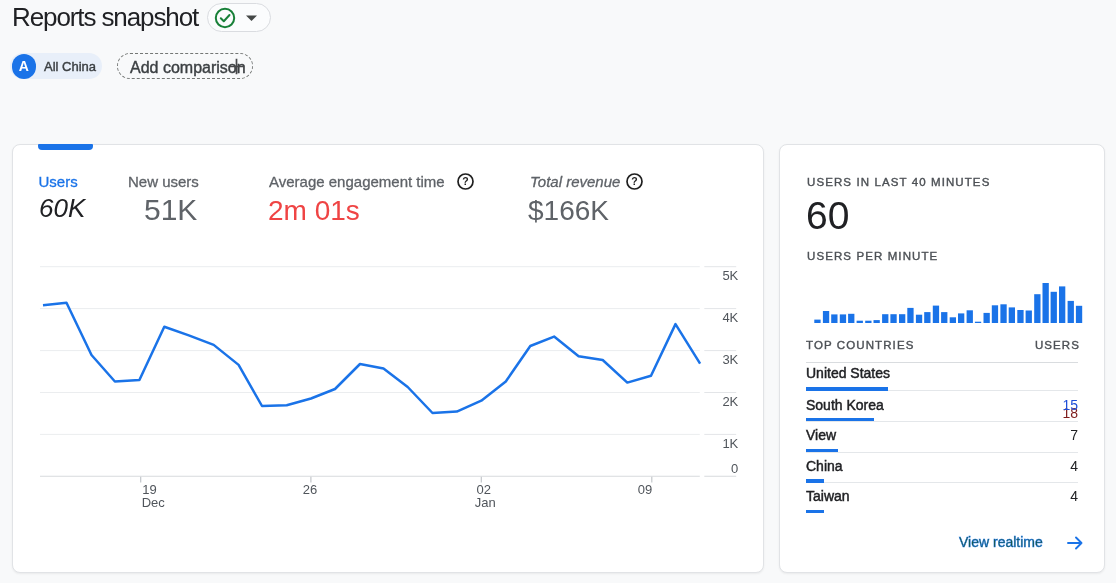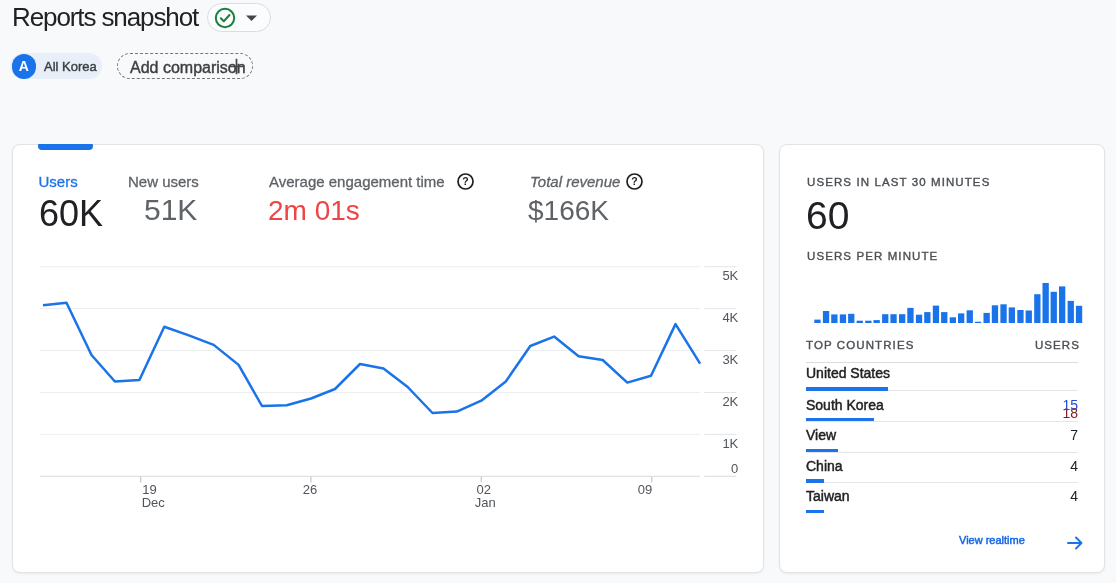--- a/index.html
+++ b/index.html
@@ -15,32 +15,32 @@
 <div class="abs" style="left:207px;top:3px;width:64px;height:29px;border:1px solid #dadce0;border-radius:15px;background:#fbfcfd;">
   <svg width="62" height="27" viewBox="0 0 62 27" style="position:absolute;left:0;top:0;">
     <circle cx="17" cy="14" r="9.2" fill="none" stroke="#188038" stroke-width="2"></circle>
     <path d="M 12.8 14.2 L 15.8 17.2 L 21.5 11" fill="none" stroke="#188038" stroke-width="2" stroke-linecap="round" stroke-linejoin="round"></path>
     <path d="M 38 11.5 L 49 11.5 L 43.5 17 Z" fill="#444746"></path>
   </svg>
 </div>
 
 <div class="abs" style="left:10px;top:53px;width:92px;height:26px;background:#e8eff9;border-radius:13px;"></div>
 <div class="abs" style="left:11.5px;top:54px;width:24.5px;height:24.5px;border-radius:50%;background:#1a73e8;color:#fff;font-size:14px;font-weight:bold;text-align:center;line-height:24.5px;">A</div>
-<div class="abs" style="left:44px;top:59px;font-size:13px;color:#3c4043;-webkit-text-stroke:0.4px #3c4043;">All Korea</div>
+<div class="abs" style="left:44px;top:59px;font-size:13px;color:#3c4043;-webkit-text-stroke:0.4px #3c4043;">All China</div>
 <div class="abs" style="left:117px;top:53px;width:136px;height:26px;border:1px dashed #747775;border-radius:13px;"></div>
 <div class="abs" style="left:130px;top:59px;font-size:16px;color:#3c4043;-webkit-text-stroke:0.4px #3c4043;">Add comparison</div>
 <svg class="abs" style="left:227.5px;top:58px;" width="17" height="17" viewBox="0 0 17 17">
   <path d="M 8.5 0.7 V 16.3 M 0.7 8.5 H 16.3" stroke="#47484a" stroke-width="1.7" fill="none"></path>
 </svg>
 
 <div class="card" style="left:12px;top:144px;width:752px;height:429px;"></div>
 <div class="abs" style="left:37.5px;top:144px;width:55px;height:5.5px;background:#1a73e8;border-radius:1px 1px 4px 4px;"></div>
 
 <div class="abs" style="left:38.5px;top:173px;font-size:15px;color:#1a73e8;-webkit-text-stroke:0.3px #1a73e8;">Users</div>
-<div class="abs" style="left:39px;top:192.7px;font-size:36px;color:#202124;">60K</div>
+<div class="abs" style="left:39px;top:192.7px;font-size:26px;color:#202124;font-style:italic;">60K</div>
 <div class="abs" style="left:128px;top:173px;font-size:15px;color:#5f6368;-webkit-text-stroke:0.3px #5f6368;">New users</div>
 <div class="abs" style="left:144px;top:192.7px;font-size:30px;color:#5f6368;">51K</div>
 <div class="abs" style="left:269px;top:173px;font-size:15px;color:#5f6368;-webkit-text-stroke:0.3px #5f6368;">Average engagement time</div>
 <div class="abs" style="left:268px;top:194.7px;font-size:28px;color:#ef4444;">2m 01s</div>
 <div class="abs" style="left:530px;top:173px;font-size:15px;color:#5f6368;font-style:italic;-webkit-text-stroke:0.3px #5f6368;">Total revenue</div>
 <div class="abs" style="left:528px;top:194.7px;font-size:28px;color:#5f6368;">$166K</div>
 <svg class="abs" style="left:457px;top:173px;" width="17" height="17" viewBox="0 0 17 17">
   <circle cx="8.5" cy="8.5" r="7.5" fill="none" stroke="#1f1f1f" stroke-width="1.7"></circle>
   <text x="8.5" y="12.2" font-size="10.5" font-weight="bold" text-anchor="middle" fill="#1f1f1f" font-family="Liberation Sans">?</text>
 </svg>
@@ -85,21 +85,21 @@
     <text x="149.5" y="493.7" text-anchor="middle">19</text>
     <text x="141.7" y="507.2">Dec</text>
     <text x="310" y="493.7" text-anchor="middle">26</text>
     <text x="483.8" y="493.7" text-anchor="middle">02</text>
     <text x="474.7" y="507.2">Jan</text>
     <text x="644.9" y="493.7" text-anchor="middle">09</text>
   </g>
 </svg>
 
 <div class="card" style="left:779px;top:144px;width:326px;height:429px;"></div>
-<div class="abs capslabel" style="left:807px;top:176px;">USERS IN LAST 30 MINUTES</div>
+<div class="abs capslabel" style="left:807px;top:176px;">USERS IN LAST 40 MINUTES</div>
 <div class="abs" style="left:806px;top:194px;font-size:39px;color:#202124;">60</div>
 <div class="abs capslabel" style="left:807px;top:250px;">USERS PER MINUTE</div>
 
 <svg class="abs" style="left:807px;top:277px;" width="290" height="46" viewBox="0 0 290 46">
   <g fill="#1a73e8">
     <rect x="7.3" y="42.6" width="6.3" height="3.4"></rect>
     <rect x="15.9" y="34" width="6.3" height="12"></rect>
     <rect x="24.2" y="37.4" width="6.3" height="8.6"></rect>
     <rect x="32.8" y="37.4" width="6.3" height="8.6"></rect>
     <rect x="41.1" y="36.8" width="6.3" height="9.2"></rect>
@@ -154,16 +154,16 @@
 
 <div class="abs" style="left:806px;top:457.9px;font-size:14px;color:#202124;-webkit-text-stroke:0.45px #202124;">China</div>
 <div class="abs" style="left:806px;top:457.9px;width:272px;text-align:right;font-size:14px;color:#202124;">4</div>
 <div class="abs" style="left:806px;top:482px;width:272px;height:1px;background:#e4e7ea;"></div>
 <div class="abs" style="left:806px;top:479.4px;width:18px;height:3.4px;background:#1a73e8;"></div>
 
 <div class="abs" style="left:806px;top:488.4px;font-size:14px;color:#202124;-webkit-text-stroke:0.45px #202124;">Taiwan</div>
 <div class="abs" style="left:806px;top:488.4px;width:272px;text-align:right;font-size:14px;color:#202124;">4</div>
 <div class="abs" style="left:806px;top:509.8px;width:18px;height:3.4px;background:#1a73e8;"></div>
 
-<div class="abs" style="left:959px;top:534px;font-size:11px;color:#1d4ed8;-webkit-text-stroke:0.5px #1a73e8;">View realtime</div>
+<div class="abs" style="left:959px;top:534px;font-size:14px;color:#14532d;-webkit-text-stroke:0.5px #1a73e8;">View realtime</div>
 <svg class="abs" style="left:1066px;top:534px;" width="18" height="18" viewBox="0 0 18 18">
   <path d="M 2 9 H 15.5 M 10 3.5 L 15.5 9 L 10 14.5" fill="none" stroke="#1a73e8" stroke-width="1.9" stroke-linecap="round" stroke-linejoin="round"></path>
 </svg>
 
 </body></html>

